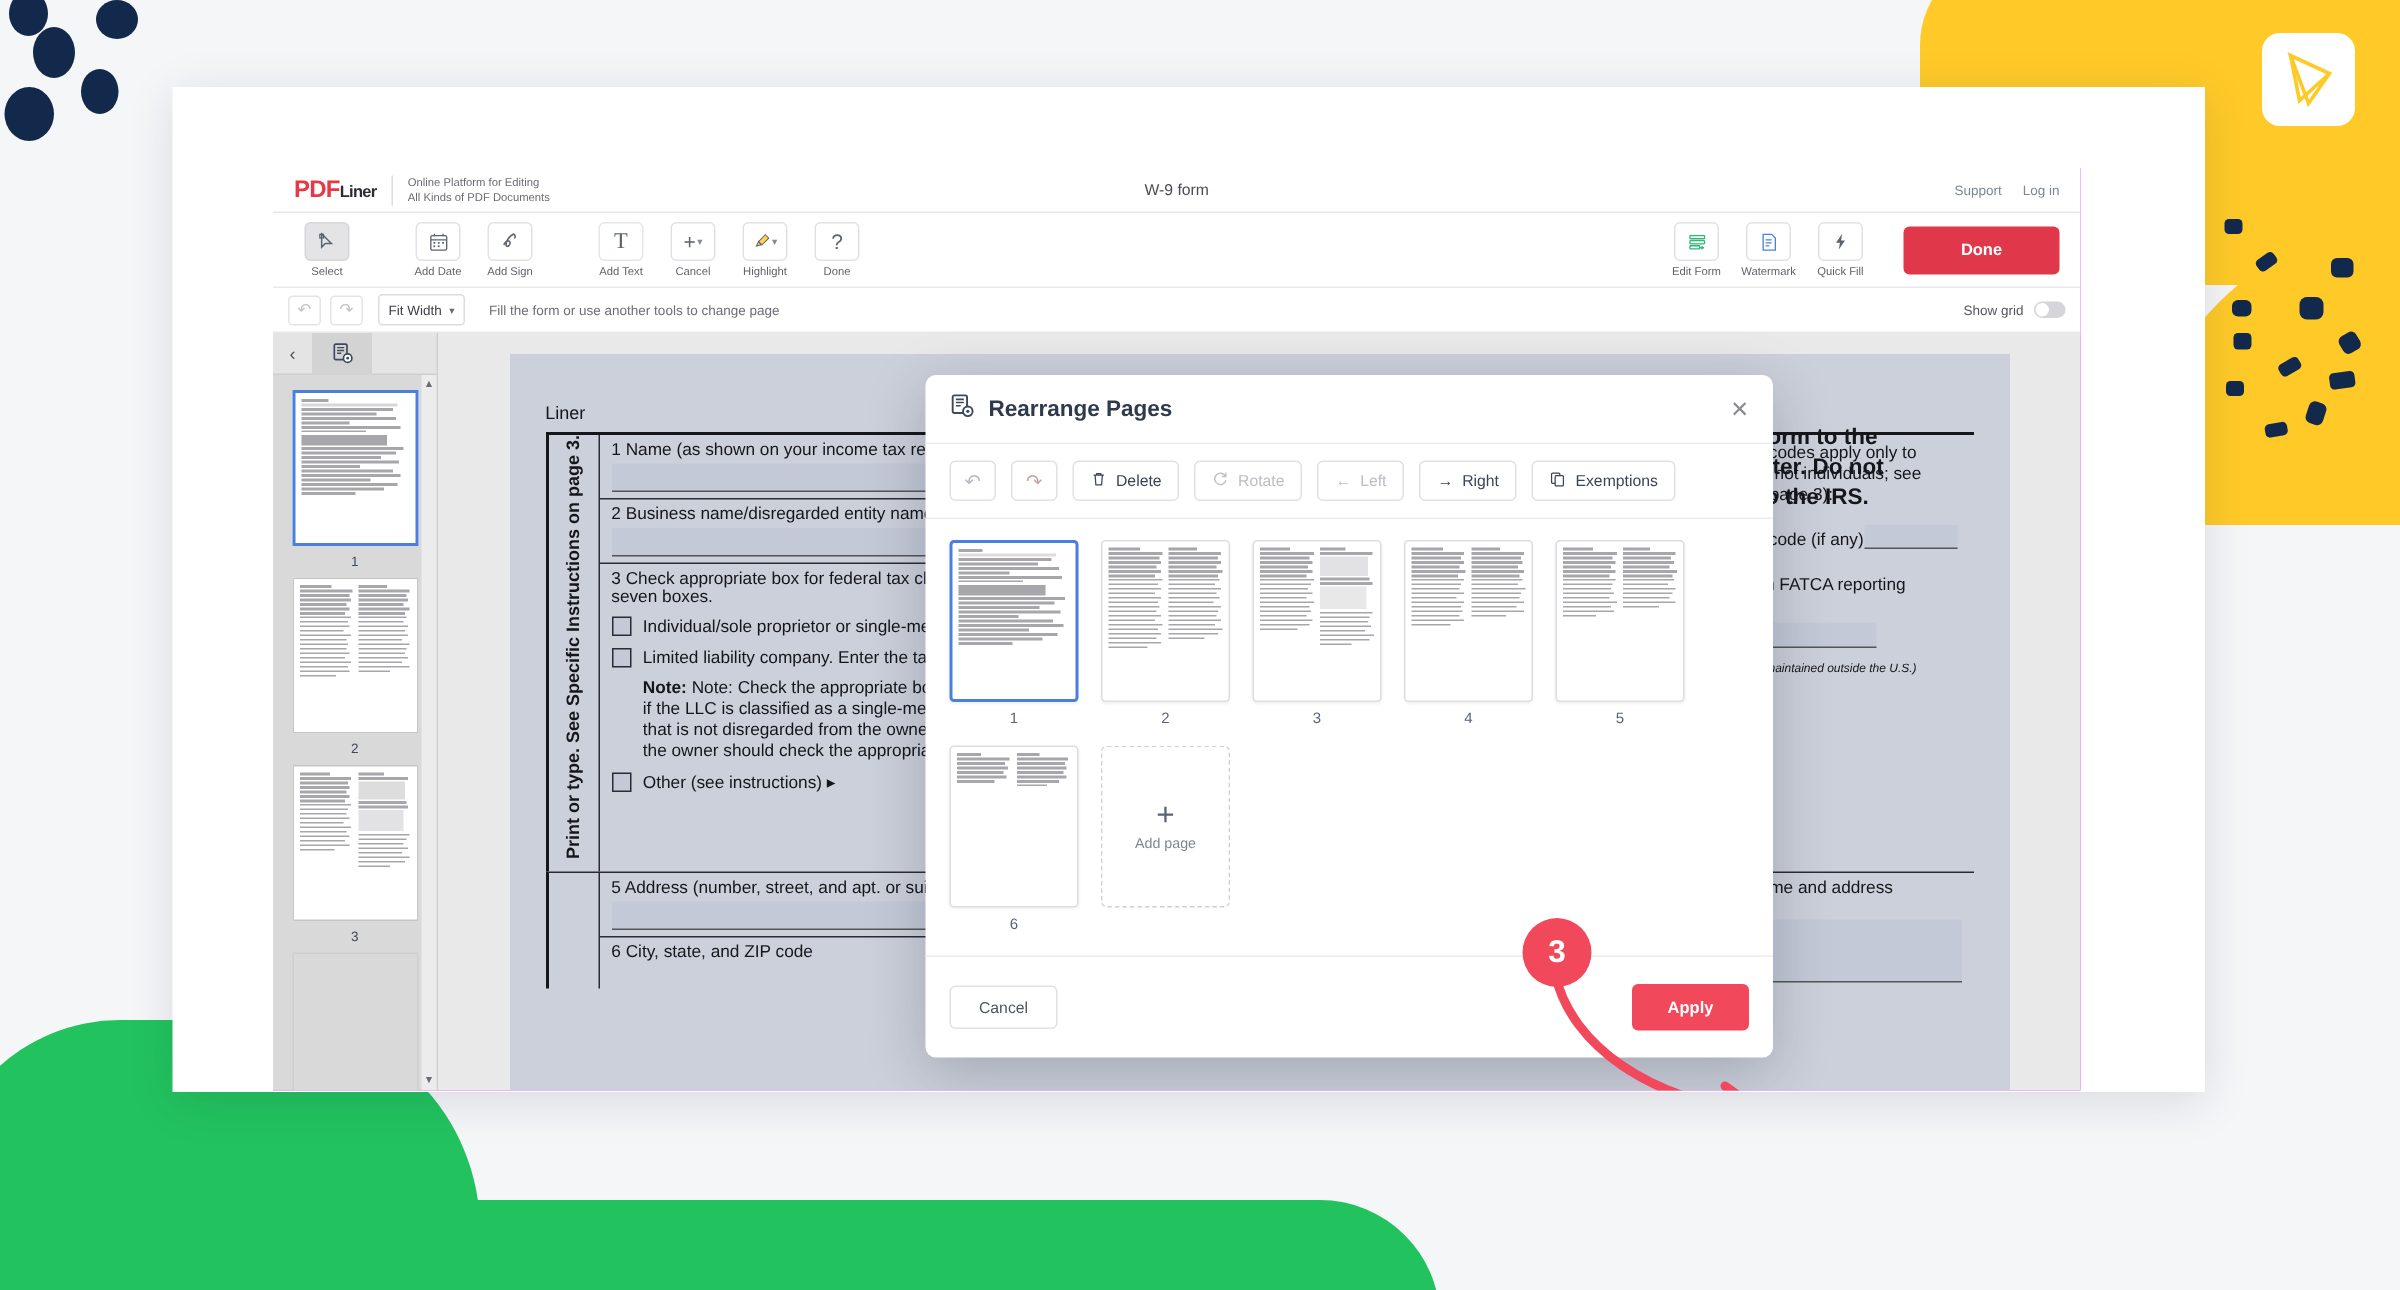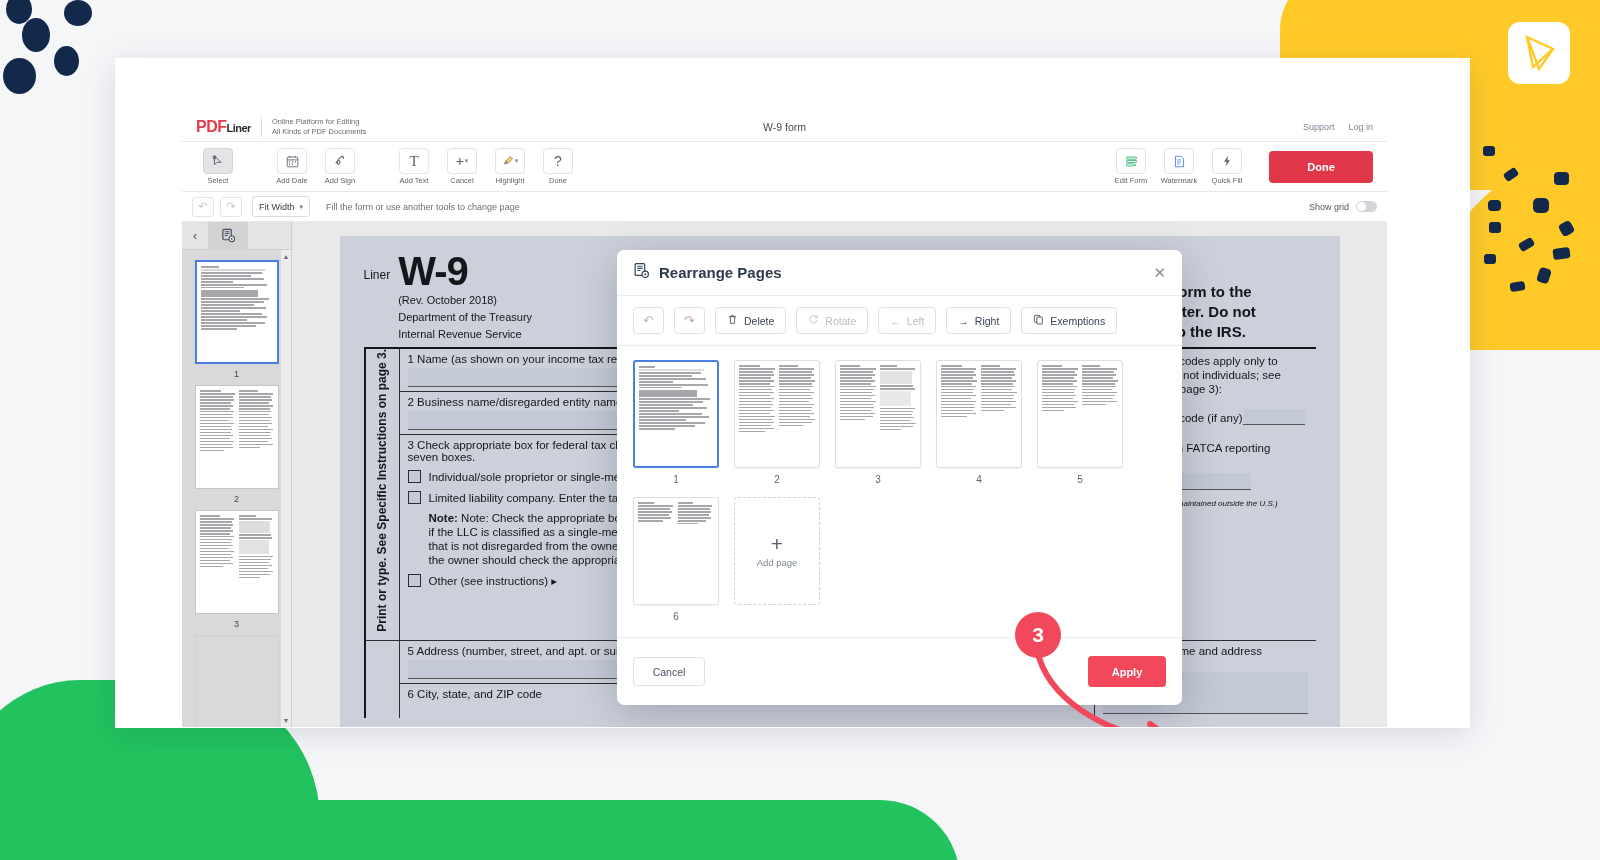--- a/index.html
+++ b/index.html
@@ -595,26 +595,20 @@
           <div class="sb-scroll">
             <div class="sb-arrow">▲</div>
             <div class="sb-arrow">▼</div>
           </div>
         </div>
 
         <div class="canvas">
           <div class="page">
             <div class="w9-top">
               <div class="w9-form-lbl">Liner</div>
-              <div>
-                <div class="w9-title">W-9</div>
-                <div class="w9-sub">(Rev. October 2018)</div>
-                <div class="w9-sub">Department of the Treasury</div>
-                <div class="w9-sub">Internal Revenue Service</div>
-              </div>
               <div class="w9-give">Give Form to the requester. Do not send to the IRS.</div>
             </div>
             <div class="w9-rule"></div>
 
             <div class="w9-grid">
               <div class="w9-vert">
                 <span>Print or type. See Specific Instructions on page 3.</span>
               </div>
               <div class="w9-left">
                 <div class="fld-row">

